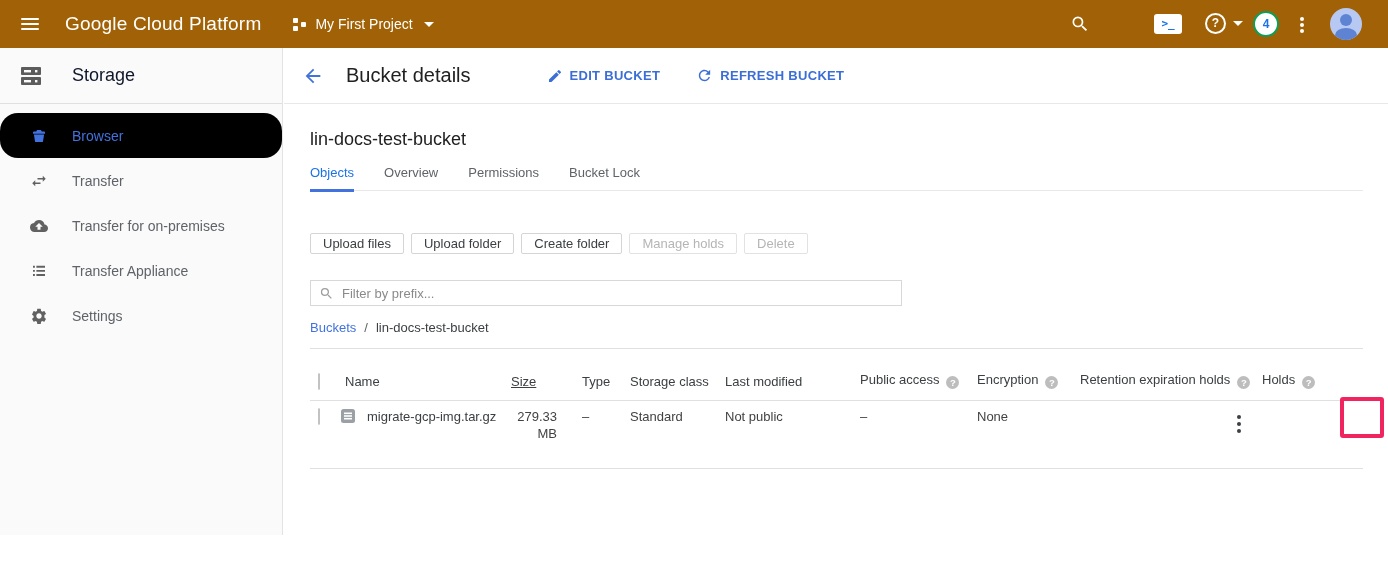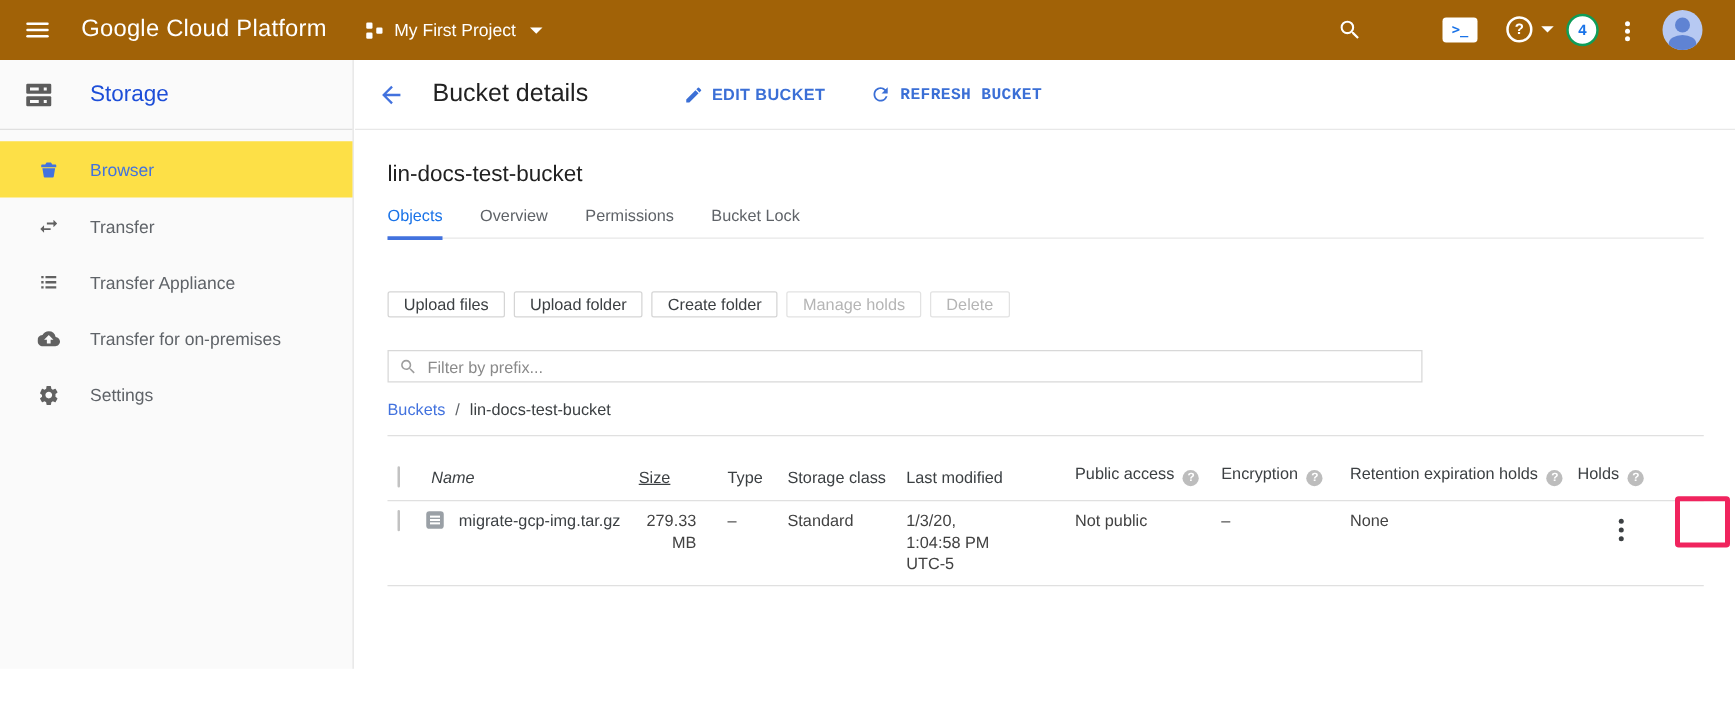--- a/index.html
+++ b/index.html
@@ -36,65 +36,65 @@
   .kebab-top i { display:block; width:4px; height:4px; background:#fff; border-radius:50%; margin:2px 0; }
   .avatar { position:absolute; left:280px; top:8px; width:32px; height:32px; border-radius:50%;
             background:#b7c9f2; overflow:hidden; cursor:pointer; }
   .avatar .head { position:absolute; left:10px; top:6px; width:12px; height:12px; border-radius:50%; background:#5f83d3; }
   .avatar .body { position:absolute; left:5px; top:20px; width:22px; height:14px; border-radius:50%; background:#5f83d3; }
 
   
   .sidebar { position:absolute; left:0; top:48px; width:283px; height:487px; background:#fafafa;
              border-right:1px solid #e3e3e3; }
   .sb-header { height:56px; border-bottom:1px solid #e0e0e0; display:flex; align-items:center; padding-left:18px; }
-  .sb-title { font-size:18px; color:#1d4ed8; margin-left:28px; }
+  .sb-title { font-size:18px; color:#0f172a; margin-left:28px; }
   .sb-items { padding-top:9px; }
   .sb-item { height:45px; display:flex; align-items:center; padding-left:30px; cursor:pointer;
              font-size:14px; color:#5f6368; }
   .sb-item svg { margin-right:24px; flex:none; }
-  .sb-item.selected { background:#fde047; color:#4272de; }
+  .sb-item.selected { background:#000000; color:#4272de;border-radius:18px; }
 
   
   .main-header { position:absolute; left:284px; top:48px; right:0; height:56px; background:#fff;
                  border-bottom:1px solid #e8e8e8; display:flex; align-items:center; padding-left:18px; }
   .back-btn { cursor:pointer; display:flex; align-items:center; }
   .mh-title { font-size:20px; color:#212121; margin-left:22px; }
   .mh-action { display:flex; align-items:center; font-size:13px; font-weight:bold; color:#3b6fd6;
                cursor:pointer; letter-spacing:.3px; }
   .mh-action svg { margin-right:7px; }
   .mh-action.edit { margin-left:76px; }
-  .mh-action.refresh { margin-left:36px;font-family:Liberation Mono, monospace; }
+  .mh-action.refresh { margin-left:36px; }
 
   
   .content { position:absolute; left:284px; top:104px; right:0; padding-left:26px; padding-right:25px; }
   .bucket-name { margin-top:25px; font-size:18px; color:#212121; }
   .tabs { margin-top:15px; display:flex; gap:30px; font-size:13px; color:#5f6368;
           border-bottom:1px solid #e8e8e8; }
   .tab { padding-bottom:9px; cursor:pointer; }
   .tab.active { color:#1a73e8; border-bottom:3px solid #4272de; margin-bottom:-2px; }
   .toolbar { margin-top:42px; display:flex; }
   .btn { font-size:13px; color:#3c4043; background:#fff; border:1px solid #d5d5d5; border-radius:2px;
          padding:2px 12px; margin-right:7px; cursor:pointer; font-family:inherit; }
   .btn.disabled { color:#b5b5b5; border-color:#e2e2e2; cursor:default; }
-  .filter { margin-top:26px; width:828px; height:26px; border:1px solid #d8d8d8; display:flex;
+  .filter { margin-top:26px; width:592px; height:26px; border:1px solid #d8d8d8; display:flex;
             align-items:center; padding:0 8px; background:#fff; }
   .filter input { border:none; outline:none; flex:1; font-size:13px; color:#3c4043; margin-left:8px;
                   font-family:inherit; background:transparent; }
   .filter input::placeholder { color:#8a8a8a; }
   .breadcrumb { margin-top:14px; font-size:13px; color:#5f6368; display:flex; gap:8px; }
   .breadcrumb .bc-link { color:#4272de; cursor:pointer; }
   .breadcrumb .bc-cur { color:#3c4043; }
   .rule { margin-top:13px; border-top:1px solid #e0e0e0; }
 
   
   .tgrid { display:grid; grid-template-columns:26px 175px 56px 63px 95px 135px 117px 103px 182px 58px 43px; }
   .thead { height:52px; align-items:end; padding-bottom:11px; border-bottom:1px solid #e0e0e0;
            font-size:13px; color:#3c4043; }
   .th { line-height:14px; white-space:nowrap; }
-  .th.c-name { padding-left:9px;font-style:italic; }
+  .th.c-name { padding-left:9px; }
   .th.c-size { text-align:left; padding-right:10px;text-decoration:underline; }
   .th.c-type { padding-left:15px; }
   .trow { padding-top:7px; min-height:68px; border-bottom:1px solid #e0e0e0; font-size:13px;
           color:#424242; line-height:17px; align-items:start; }
   .td.c-size { text-align:right; padding-right:10px; }
   .td.c-type { padding-left:15px; }
   .cbx { width:15px; height:15px; border:1px solid #c2c2c2; border-radius:2px; background:#fff;
          margin-left:8px; margin-top:1px; cursor:pointer; }
   .namecell { display:flex; align-items:flex-start; padding-left:4px; }
   .file-ic { flex:none; margin-right:11px; margin-top:0; }
@@ -174,29 +174,29 @@
       <span>Browser</span>
     </div>
     <div class="sb-item">
       <svg width="18" height="18" viewBox="0 0 24 24" fill="#616161">
         <path d="M6.99 11L3 15l3.99 4v-3H14v-2H6.99v-3zM21 9l-3.99-4v3H10v2h7.01v3L21 9z"></path>
       </svg>
       <span>Transfer</span>
     </div>
     <div class="sb-item">
       <svg width="18" height="18" viewBox="0 0 24 24" fill="#616161">
-        <path d="M4 5h2.5v2.5H4zM8.5 5H20v2.5H8.5zM4 10.5h2.5V13H4zM8.5 10.5H20V13H8.5zM4 16h2.5v2.5H4zM8.5 16H20v2.5H8.5z"></path>
-      </svg>
-      <span>Transfer Appliance</span>
+        <path d="M19.35 10.04A7.49 7.49 0 0 0 12 4C9.11 4 6.6 5.64 5.35 8.04A5.994 5.994 0 0 0 0 14c0 3.31 2.69 6 6 6h13c2.76 0 5-2.24 5-5 0-2.64-2.05-4.78-4.65-4.96zM14 13v4h-4v-4H7l5-5 5 5h-3z"></path>
+      </svg>
+      <span>Transfer for on-premises</span>
     </div>
     <div class="sb-item">
       <svg width="18" height="18" viewBox="0 0 24 24" fill="#616161">
-        <path d="M19.35 10.04A7.49 7.49 0 0 0 12 4C9.11 4 6.6 5.64 5.35 8.04A5.994 5.994 0 0 0 0 14c0 3.31 2.69 6 6 6h13c2.76 0 5-2.24 5-5 0-2.64-2.05-4.78-4.65-4.96zM14 13v4h-4v-4H7l5-5 5 5h-3z"></path>
-      </svg>
-      <span>Transfer for on-premises</span>
+        <path d="M4 5h2.5v2.5H4zM8.5 5H20v2.5H8.5zM4 10.5h2.5V13H4zM8.5 10.5H20V13H8.5zM4 16h2.5v2.5H4zM8.5 16H20v2.5H8.5z"></path>
+      </svg>
+      <span>Transfer Appliance</span>
     </div>
     <div class="sb-item">
       <svg width="18" height="18" viewBox="0 0 24 24" fill="#616161">
         <path d="M19.14 12.94c.04-.3.06-.61.06-.94 0-.32-.02-.64-.07-.94l2.03-1.58a.49.49 0 0 0 .12-.61l-1.92-3.32a.488.488 0 0 0-.59-.22l-2.39.96c-.5-.38-1.03-.7-1.62-.94l-.36-2.54a.484.484 0 0 0-.48-.41h-3.84c-.24 0-.43.17-.47.41l-.36 2.54c-.59.24-1.13.57-1.62.94l-2.39-.96c-.22-.08-.47 0-.59.22L2.74 9.87c-.12.21-.08.47.12.61l2.03 1.58c-.05.3-.09.63-.09.94s.02.64.07.94l-2.03 1.58a.49.49 0 0 0-.12.61l1.92 3.32c.12.22.37.29.59.22l2.39-.96c.5.38 1.03.7 1.62.94l.36 2.54c.05.24.24.41.48.41h3.84c.24 0 .44-.17.47-.41l.36-2.54c.59-.24 1.13-.56 1.62-.94l2.39.96c.22.08.47 0 .59-.22l1.92-3.32c.12-.22.07-.47-.12-.61l-2.01-1.58zM12 15.6c-1.98 0-3.6-1.62-3.6-3.6s1.62-3.6 3.6-3.6 3.6 1.62 3.6 3.6-1.62 3.6-3.6 3.6z"></path>
       </svg>
       <span>Settings</span>
     </div>
   </div>
 </div>
 
@@ -283,21 +283,20 @@
         <rect x="1" y="1" width="14" height="14" rx="2.5" fill="#9aa0a6"></rect>
         <rect x="4" y="4.5" width="8" height="1.6" fill="#fff"></rect>
           <rect x="4" y="7.2" width="8" height="1.6" fill="#fff"></rect>
           <rect x="4" y="9.9" width="8" height="1.6" fill="#fff"></rect>
       </svg>
       <span class="name-link">migrate-gcp-img.tar.gz</span>
     </div>
     <div class="td c-size">279.33 MB</div>
     <div class="td c-type">–</div>
     <div class="td">Standard</div>
-    <div class="td"><span class="wrap80">1/3/20, 1:04:58 PM UTC-5</span></div>
     <div class="td">Not public</div>
     <div class="td">–</div>
     <div class="td">None</div>
     <div class="td rowmenu">
       <span class="kebab-row">
           <i></i>
           <i></i>
           <i></i>
         </span>
     </div>

